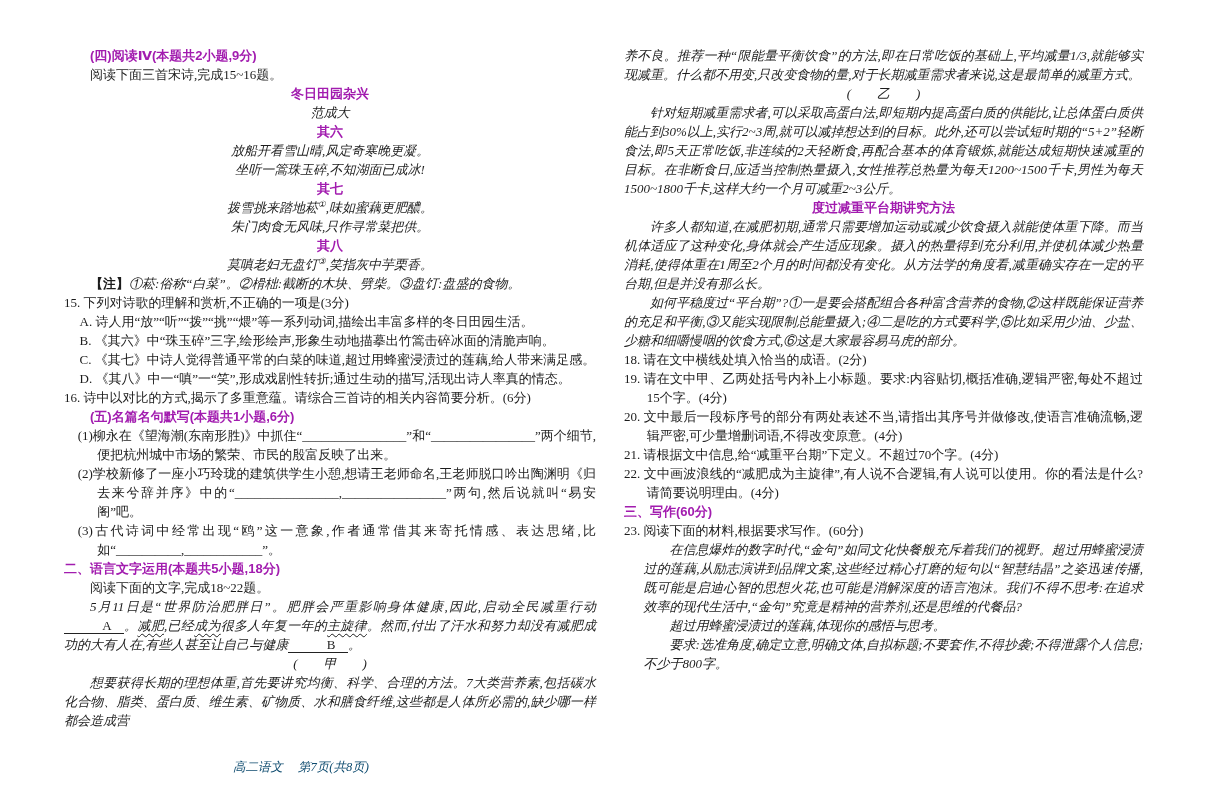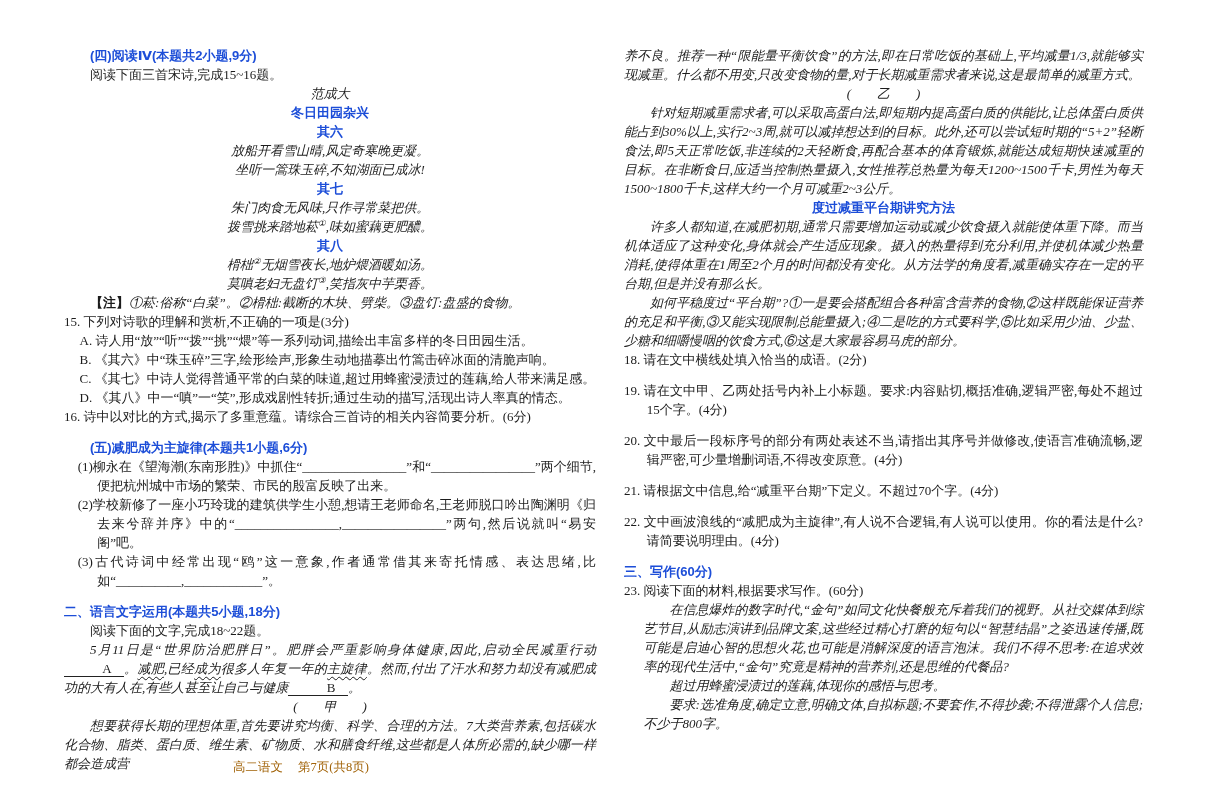--- a/index.html
+++ b/index.html
@@ -4,23 +4,23 @@
 <style>
   html,body{margin:0;padding:0;background:#ffffff;}
   body{width:1205px;height:800px;overflow:hidden;
        font-family:"Liberation Serif","DejaVu Serif",serif;
        color:#1c1c1c;-webkit-font-smoothing:antialiased;}
   .spread{display:flex;width:1205px;height:800px;background:#fff;}
   .page{position:relative;box-sizing:border-box;height:800px;overflow:hidden;}
   .page-left{width:602px;padding:46px 6px 0 64px;}
   .page-right{width:603px;padding:46px 62px 0 22px;}
   .blk{font-size:13px;line-height:19px;text-align:justify;}
-  .mt{margin-top:12px;}
+  .mt{}
   
-  .t-h1,.t-h2,.t-cb{font-family:"Liberation Sans","DejaVu Sans",sans-serif;font-weight:bold;color:#1d4ed8;}
+  .t-h1,.t-h2,.t-cb{font-family:"Liberation Sans","DejaVu Sans",sans-serif;font-weight:bold;color:#a21caf;}
   .t-h2{text-indent:2em;}
   .t-cb{text-align:center;}
   
   .t-ck,.t-poem{text-align:center;font-style:italic;}
   
   .t-instr{text-indent:2em;}
   .t-note{text-indent:2em;font-style:italic;}
   
   .t-q{padding-left:1.75em;text-indent:-1.75em;}
   
@@ -29,50 +29,49 @@
   .t-sub{padding-left:2.55em;text-indent:-1.5em;}
   
   .t-kai{font-style:italic;text-indent:2em;}
   .t-kaicont{font-style:italic;}
   .t-kaiinset{font-style:italic;margin-left:1.5em;text-indent:2em;}
   
   .sg-b{font-style:normal;font-weight:bold;font-family:"Liberation Sans","DejaVu Sans",sans-serif;}
   .sg-sup{font-size:8.5px;vertical-align:super;line-height:0;}
   .sg-wavy{text-decoration:underline;text-decoration-style:wavy;text-decoration-thickness:1px;text-underline-offset:3px;}
   .sg-blank{display:inline-block;min-width:4.6em;border-bottom:1px solid #222;text-align:center;font-style:normal;line-height:14px;}
-  .footer{position:absolute;left:0;right:0;bottom:24px;text-align:center;font-size:12.5px;color:#a16207;}
+  .footer{position:absolute;left:0;right:0;bottom:24px;text-align:center;font-size:12.5px;font-style:italic;color:#0c4a6e;}
   .footer .fsub{margin-right:1.2em;}
 </style>
 </head>
 <body>
 
 <div class="spread">
   <div class="page page-left">
     <div class="page-body">
         <div class="blk t-h2">(四)阅读Ⅳ(本题共2小题,9分)</div>
         <div class="blk t-instr">阅读下面三首宋诗,完成15~16题。</div>
+        <div class="blk t-cb">冬日田园杂兴</div>
         <div class="blk t-ck">范成大</div>
-        <div class="blk t-cb">冬日田园杂兴</div>
         <div class="blk t-cb">其六</div>
         <div class="blk t-poem">放船开看雪山晴,风定奇寒晚更凝。</div>
         <div class="blk t-poem">坐听一篙珠玉碎,不知湖面已成冰!</div>
         <div class="blk t-cb">其七</div>
+        <div class="blk t-poem"><span>拨雪挑来踏地菘</span><span class="sg-sup">①</span><span>,味如蜜藕更肥醲。</span></div>
         <div class="blk t-poem">朱门肉食无风味,只作寻常菜把供。</div>
-        <div class="blk t-poem"><span>拨雪挑来踏地菘</span><span class="sg-sup">①</span><span>,味如蜜藕更肥醲。</span></div>
         <div class="blk t-cb">其八</div>
-        <div class="blk t-poem"><span>榾柮</span><span class="sg-sup">②</span><span>无烟雪夜长,地炉煨酒暖如汤。</span></div>
         <div class="blk t-poem"><span>莫嗔老妇无盘饤</span><span class="sg-sup">③</span><span>,笑指灰中芋栗香。</span></div>
         <div class="blk t-note"><span class="sg-b">【注】</span><span>①菘:俗称“白菜”。②榾柮:截断的木块、劈柴。③盘饤:盘盛的食物。</span></div>
         <div class="blk t-q">15. 下列对诗歌的理解和赏析,不正确的一项是(3分)</div>
         <div class="blk t-opt">A. 诗人用“放”“听”“拨”“挑”“煨”等一系列动词,描绘出丰富多样的冬日田园生活。</div>
         <div class="blk t-opt">B. 《其六》中“珠玉碎”三字,绘形绘声,形象生动地描摹出竹篙击碎冰面的清脆声响。</div>
         <div class="blk t-opt">C. 《其七》中诗人觉得普通平常的白菜的味道,超过用蜂蜜浸渍过的莲藕,给人带来满足感。</div>
         <div class="blk t-opt">D. 《其八》中一“嗔”一“笑”,形成戏剧性转折;通过生动的描写,活现出诗人率真的情态。</div>
         <div class="blk t-q">16. 诗中以对比的方式,揭示了多重意蕴。请综合三首诗的相关内容简要分析。(6分)</div>
-        <div class="blk t-h2 mt">(五)减肥成为主旋律(本题共1小题,6分)</div>
+        <div class="blk t-h2 mt">(五)名篇名句默写(本题共1小题,6分)</div>
         <div class="blk t-sub">(1)柳永在《望海潮(东南形胜)》中抓住“________________”和“________________”两个细节,便把杭州城中市场的繁荣、市民的殷富反映了出来。</div>
         <div class="blk t-sub">(2)学校新修了一座小巧玲珑的建筑供学生小憩,想请王老师命名,王老师脱口吟出陶渊明《归去来兮辞并序》中的“________________,________________”两句,然后说就叫“易安阁”吧。</div>
         <div class="blk t-sub">(3)古代诗词中经常出现“鸥”这一意象,作者通常借其来寄托情感、表达思绪,比如“__________,____________”。</div>
         <div class="blk t-h1 mt">二、语言文字运用(本题共5小题,18分)</div>
         <div class="blk t-instr">阅读下面的文字,完成18~22题。</div>
         <div class="blk t-kai"><span>5月11日是“世界防治肥胖日”。肥胖会严重影响身体健康,因此,启动全民减重行动</span><span class="sg-blank">A</span><span>。</span><span class="sg-wavy">减肥</span><span>,已经</span><span class="sg-wavy">成为</span><span>很多人年复一年的</span><span class="sg-wavy">主旋律</span><span>。然而,付出了汗水和努力却没有减肥成功的大有人在,有些人甚至让自己与健康</span><span class="sg-blank">B</span><span>。</span></div>
         <div class="blk t-ck">(　　甲　　)</div>
         <div class="blk t-kai">想要获得长期的理想体重,首先要讲究均衡、科学、合理的方法。7大类营养素,包括碳水化合物、脂类、蛋白质、维生素、矿物质、水和膳食纤维,这些都是人体所必需的,缺少哪一样都会造成营</div>
       </div>
     <div class="footer">
@@ -87,18 +86,18 @@
         <div class="blk t-cb">度过减重平台期讲究方法</div>
         <div class="blk t-kai">许多人都知道,在减肥初期,通常只需要增加运动或减少饮食摄入就能使体重下降。而当机体适应了这种变化,身体就会产生适应现象。摄入的热量得到充分利用,并使机体减少热量消耗,使得体重在1周至2个月的时间都没有变化。从方法学的角度看,减重确实存在一定的平台期,但是并没有那么长。</div>
         <div class="blk t-kai">如何平稳度过“平台期”?①一是要会搭配组合各种富含营养的食物,②这样既能保证营养的充足和平衡,③又能实现限制总能量摄入;④二是吃的方式要科学,⑤比如采用少油、少盐、少糖和细嚼慢咽的饮食方式,⑥这是大家最容易马虎的部分。</div>
         <div class="blk t-q">18. 请在文中横线处填入恰当的成语。(2分)</div>
         <div class="blk t-q mt">19. 请在文中甲、乙两处括号内补上小标题。要求:内容贴切,概括准确,逻辑严密,每处不超过15个字。(4分)</div>
         <div class="blk t-q mt">20. 文中最后一段标序号的部分有两处表述不当,请指出其序号并做修改,使语言准确流畅,逻辑严密,可少量增删词语,不得改变原意。(4分)</div>
         <div class="blk t-q mt">21. 请根据文中信息,给“减重平台期”下定义。不超过70个字。(4分)</div>
         <div class="blk t-q mt">22. 文中画波浪线的“减肥成为主旋律”,有人说不合逻辑,有人说可以使用。你的看法是什么? 请简要说明理由。(4分)</div>
         <div class="blk t-h1 mt">三、写作(60分)</div>
         <div class="blk t-q">23. 阅读下面的材料,根据要求写作。(60分)</div>
-        <div class="blk t-kaiinset">在信息爆炸的数字时代,“金句”如同文化快餐般充斥着我们的视野。从社交媒体到综艺节目,从励志演讲到品牌文案,这些经过精心打磨的短句以“智慧结晶”之姿迅速传播,既可能是启迪心智的思想火花,也可能是消解深度的语言泡沫。我们不得不思考:在追求效率的现代生活中,“金句”究竟是精神的营养剂,还是思维的代餐品?</div>
+        <div class="blk t-kaiinset">在信息爆炸的数字时代,“金句”如同文化快餐般充斥着我们的视野。超过用蜂蜜浸渍过的莲藕,从励志演讲到品牌文案,这些经过精心打磨的短句以“智慧结晶”之姿迅速传播,既可能是启迪心智的思想火花,也可能是消解深度的语言泡沫。我们不得不思考:在追求效率的现代生活中,“金句”究竟是精神的营养剂,还是思维的代餐品?</div>
         <div class="blk t-kaiinset">超过用蜂蜜浸渍过的莲藕,体现你的感悟与思考。</div>
         <div class="blk t-kaiinset">要求:选准角度,确定立意,明确文体,自拟标题;不要套作,不得抄袭;不得泄露个人信息;不少于800字。</div>
       </div>
   </div>
 </div>
 
 </body></html>

